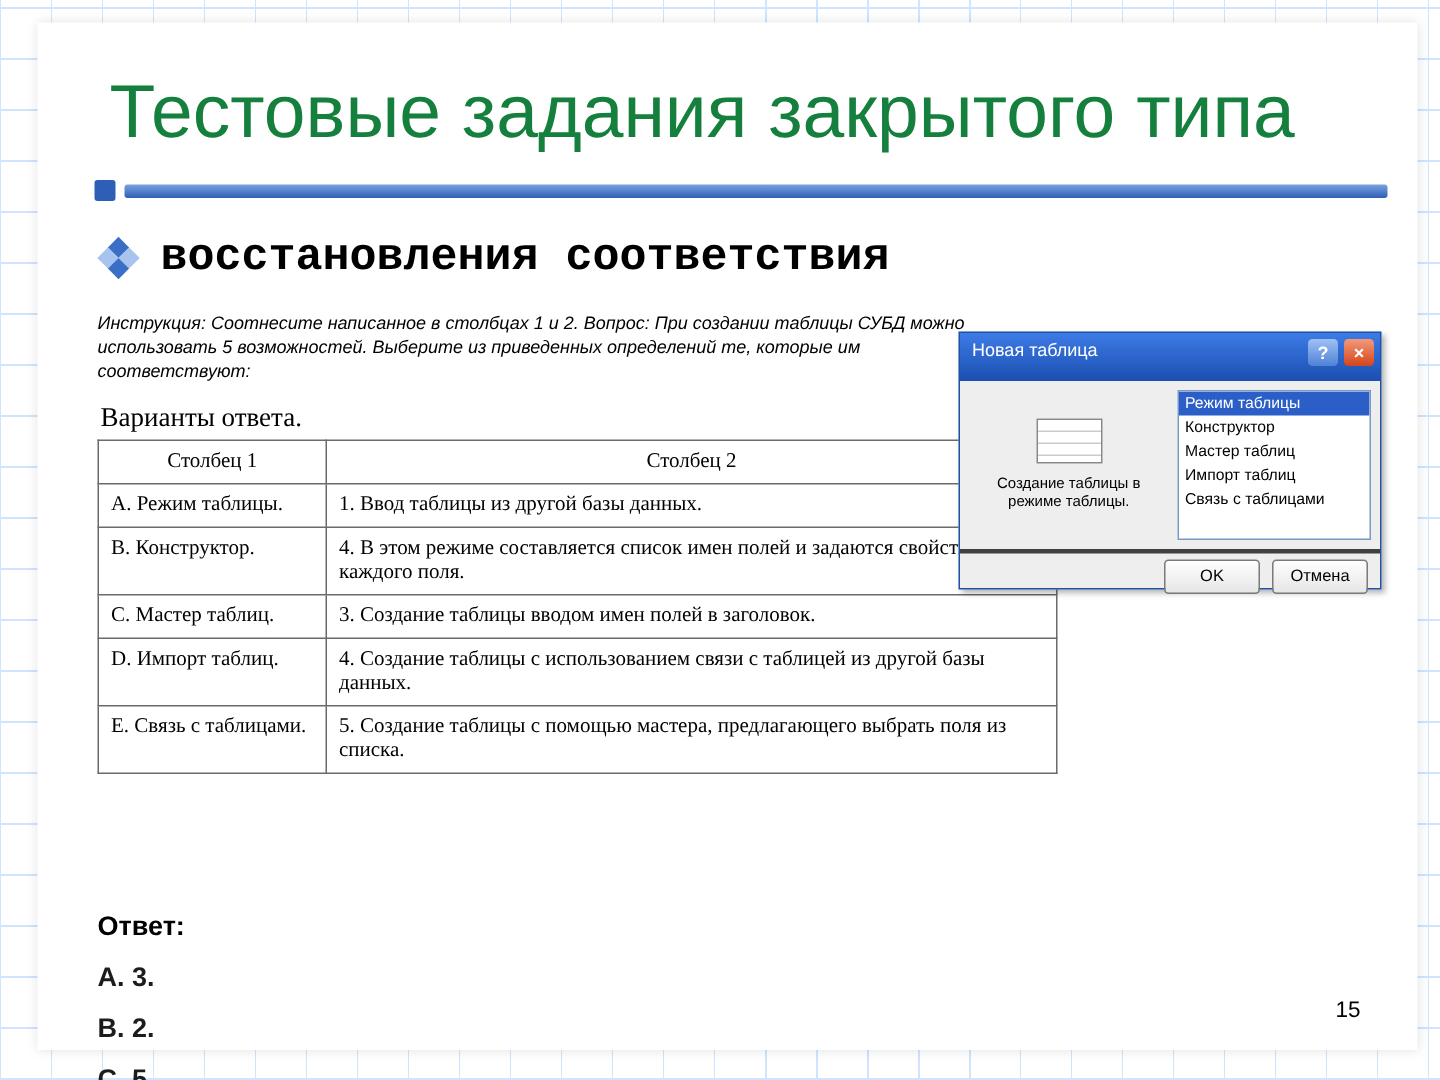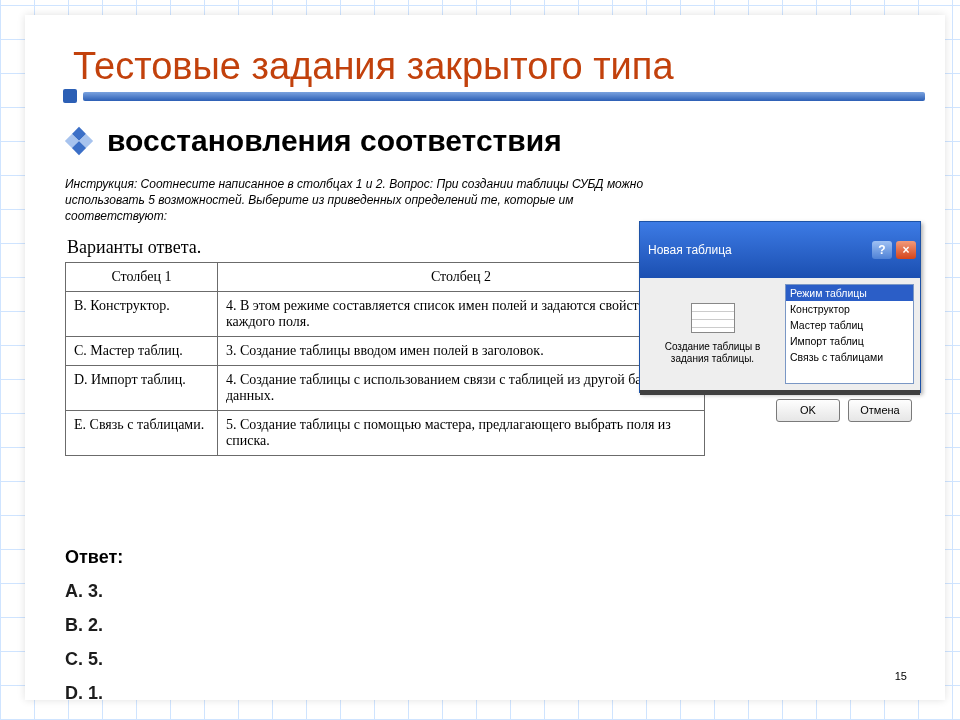--- a/index.html
+++ b/index.html
@@ -18,24 +18,24 @@
 .slide {
   position: absolute;
   left: 25px; right: 15px; top: 15px; bottom: 20px;
   background: #fff;
   box-shadow: 0 0 8px rgba(0,0,0,0.12);
   padding: 30px 40px 20px 40px;
   box-sizing: border-box;
 }
 
 .title {
-  font-size: 38px;
+  font-size: 50px;
   font-family: "Verdana", Arial, sans-serif;
-  color: #c2410c;
-  margin: 0 0 4px 8px;
+  color: #15803d;
+  margin: 0 0 20px 8px;
 }
 .rule-wrap { position: relative; height: 10px; margin-bottom: 22px;}
 .rule-wrap .bar {
   position: absolute; left: 18px; right: -20px; top: 0; height: 9px;
   background: linear-gradient(#7aa2df,#2c5fb5);
   border-radius: 2px;
 }
 .rule-wrap .tick {
   position: absolute; left: -2px; top: -3px; width: 14px; height: 14px;
   background: #2c5fb5; border-radius: 2px;
@@ -49,21 +49,21 @@
   width: 20px; height: 20px; flex: 0 0 auto;
   transform: rotate(45deg);
 }
 .bullet-icon .sq { position:absolute; }
 .bullet-icon .a { width:10px;height:10px;left:0;top:0;background:#3b6fc7; }
 .bullet-icon .b { width:10px;height:10px;left:10px;top:0;background:#a7c3ee; }
 .bullet-icon .c { width:10px;height:10px;left:0;top:10px;background:#a7c3ee; }
 .bullet-icon .d { width:10px;height:10px;left:10px;top:10px;background:#3b6fc7; }
 .subhead-text {
   font-size: 30px; font-weight: bold; color: #000;
-  font-family: Liberation Sans, sans-serif;
+  font-family: Liberation Mono, monospace;
 }
 
 .instr {
   font-size: 12px; font-style: italic; line-height: 1.35;
   max-width: 600px; margin-bottom: 12px;
 }
 
 .body-row {
   display: flex; gap: 24px; align-items: flex-start; flex-direction: column;
 }
@@ -80,36 +80,36 @@
 table.ans th { font-weight: normal; text-align: center; }
 
 .answer-key {
   font-size: 18px; font-weight: bold; color: #1c1c1c;
   line-height: 1.9; margin-top: 60px; white-space: nowrap;
 }
 .answer-key .hd { color:#000;}
 .answer-key .last { color:#6d28d9;}
 
 .pagenum {
-  position: absolute; right: 38px; bottom: 18px; font-size: 11px;
+  position: absolute; right: 38px; bottom: 18px; font-size: 15px;
 }
 
 
 .dlg {
   position: absolute; right: 24px; top: 206px;
   width: 280px; height: 170px;
   border: 1px solid #1d52a6;
   background: #eee;
   font-family: Tahoma, Arial, sans-serif; font-size: 11px;
   box-shadow: 2px 2px 4px rgba(0,0,0,.3);
 }
 .dlg .titlebar {
   height: 24px;
   background: linear-gradient(#3d7be5,#1b4fb1);
-  color: #fff; display: flex; align-items: center; padding: 16px 4px;
+  color: #fff; display: flex; align-items: flex-start; padding: 4px 4px;
   gap: 4px;
 }
 .dlg .titlebar .t { flex: 1; font-size: 12px; padding-left: 4px;}
 .tb-btn {
   width: 20px;height:18px;border-radius:3px;
   display:flex;align-items:center;justify-content:center;
   font-weight:bold;font-size:12px;
 }
 .tb-help { background: linear-gradient(#9fc1f3,#4f82d6); color:#fff;}
 .tb-close{ background: linear-gradient(#f29a7a,#d4441c); color:#fff;}
@@ -128,21 +128,21 @@
 
 .dlg-list {
   flex:1; margin:6px 6px 6px 0; border:1px solid #7a97c5;
   background:#fff; overflow:hidden;
 }
 .dlg-list .item{padding:2px 4px; font-size:10.5px; white-space:nowrap;}
 .dlg-list .item.sel{background:#2b5ec7;color:#fff;}
 
 .dlg-btns{
   height:30px;display:flex;justify-content:flex-end;align-items:center;
-  gap:8px;padding:0 8px;border-top:5px solid #404040;
+  gap:8px;padding:0 8px;border-top:3px solid #404040;
 }
 .win-btn{
   min-width:62px;height:21px;border:1px solid #7a7a7a;border-radius:3px;
   background:linear-gradient(#fefefe,#e6e6e6);
   font-size:11px;display:flex;align-items:center;justify-content:center;
 }
 </style>
 </head>
 <body>
 
@@ -171,20 +171,24 @@
     <div>
       <div class="answers-caption">Варианты ответа.</div>
       <table class="ans">
         <thead>
           <tr>
             <th style="width:135px">Столбец 1</th>
             <th>Столбец 2</th>
           </tr>
         </thead>
         <tbody>
+          <tr>
+              <td>A. Режим таблицы.</td>
+              <td>1. Ввод таблицы из другой базы данных.</td>
+            </tr>
           <tr>
               <td>B. Конструктор.</td>
               <td>4. В этом режиме составляется список имен полей и задаются свойства каждого поля.</td>
             </tr>
           <tr>
               <td>C. Мастер таблиц.</td>
               <td>3. Создание таблицы вводом имен полей в заголовок.</td>
             </tr>
           <tr>
               <td>D. Импорт таблиц.</td>
@@ -214,21 +218,21 @@
       <div class="tb-btn tb-help">?</div>
       <div class="tb-btn tb-close">×</div>
     </div>
     <div class="dlg-body">
       <div class="dlg-left">
         <div class="tbl-icon">
           <div class="row"></div>
             <div class="row"></div>
             <div class="row"></div>
         </div>
-        <div class="cap">Создание таблицы в задания таблицы.</div>
+        <div class="cap">Создание таблицы в режиме таблицы.</div>
       </div>
       <div class="dlg-list">
         <div class="item sel">Режим таблицы</div>
         <div class="item">Конструктор</div>
         <div class="item">Мастер таблиц</div>
         <div class="item">Импорт таблиц</div>
         <div class="item">Связь с таблицами</div>
       </div>
     </div>
     <div class="dlg-btns">

